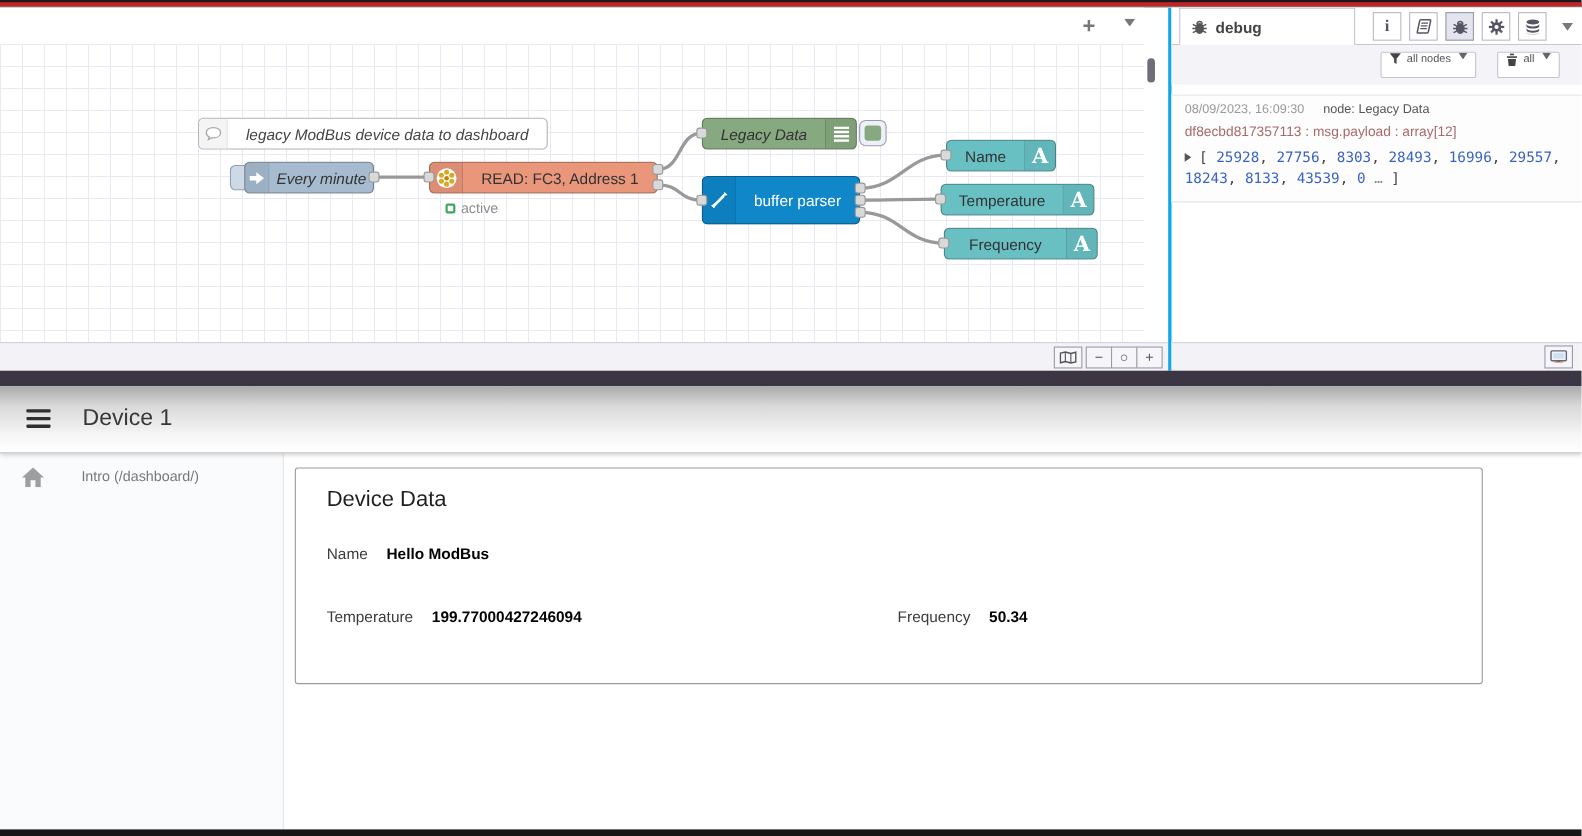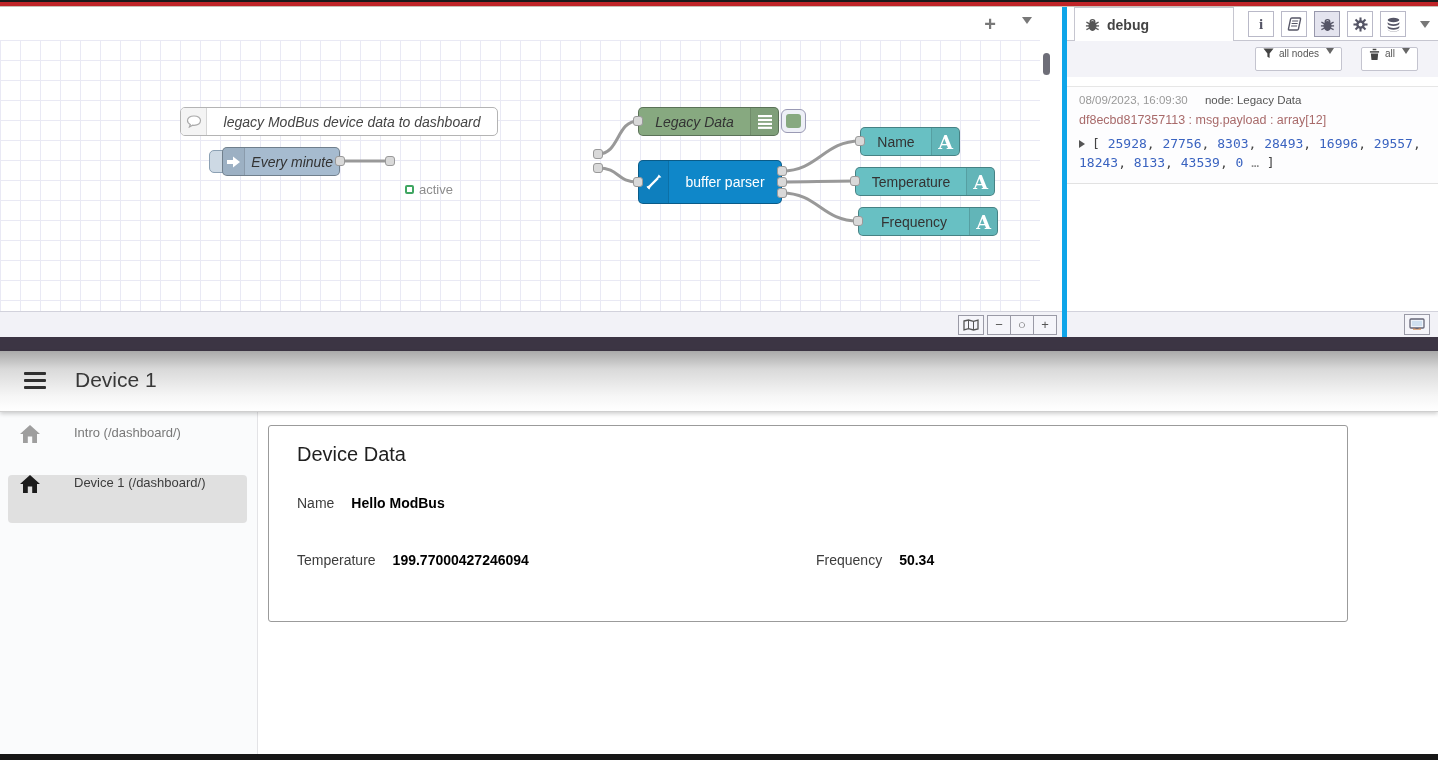--- a/index.html
+++ b/index.html
@@ -53,21 +53,21 @@
   .ui-node .aicon { font-family:"DejaVu Serif", serif; font-weight:bold; color:#fff; font-size:19px; }
   .n-name { left:860px; top:120px; width:100px; height:29px; }
   .n-temp { left:855px; top:160px; width:140px; height:29px; }
   .n-freq { left:858px; top:200px; width:140px; height:29px; }
 
   .node-status { position:absolute; left:405px; top:175px; display:flex; align-items:center; }
   .status-ring { width:9px; height:9px; border:2px solid var(--c-status,#3fa661); border-radius:2px; background:#fff; }
   .status-text { margin-left:5px; font-size:13px; color:#8d8d8d; }
 
   
-  .sidebar { position:absolute; left:1062px; top:0; width:376px; height:330px; background:#fff; border-left:5px solid #0ea5e9; }
+  .sidebar { position:absolute; left:1062px; top:0; width:376px; height:330px; background:#fff; border-left:3px solid #0ea5e9; }
   .side-tabbar { position:absolute; left:0; top:0; width:100%; height:34px; background:#fff; border-bottom:1px solid #c6c6d0; }
   .tab-debug { position:absolute; left:7px; top:0; width:160px; height:34px; background:#fff; border:1px solid #c6c6d0; border-bottom:none; display:flex; align-items:center; gap:7px; padding-left:10px; cursor:pointer; }
   .tab-debug span { font-size:14px; color:#444; font-weight:bold; }
   .sbtns { position:absolute; right:32px; top:4px; display:flex; gap:7px; }
   .sbtn { width:26px; height:26px; background:#fff; border:1px solid #b9b9c8; display:flex; align-items:center; justify-content:center; cursor:pointer; }
   .sbtn.sel { background:#e4e4ef; border-color:#9898ac; }
   .side-caret { position:absolute; right:8px; top:14px; }
   .side-toolbar { position:absolute; left:0; top:34px; width:100%; height:36px; background:#f3f3f8; }
   .tbtn { position:absolute; top:6px; height:24px; background:#fff; border:1px solid #c4c4cf; border-radius:2px; font-size:10px; color:#555; display:flex; gap:5px; padding:0 7px; cursor:pointer; }
   .tbtn .csmall { margin-left:2px; }
@@ -167,20 +167,37 @@
       <div class="node inject-node italic">
         <span class="icon-zone sep-r" style="width:28px;border-radius:4px 0 0 4px;">
           <svg width="15" height="14" viewBox="0 0 15 14">
               <path d="M1 5 L7 5 L7 1.5 L14 7 L7 12.5 L7 9 L1 9 Z" fill="#fff"></path>
             </svg>
         </span>
         <span class="lbl">Every minute</span>
       </div>
       <div class="port" style="left:335px;top:149px;"></div>
 
+      <div class="node modbus-node">
+        <span class="icon-zone sep-r" style="width:30px;border-radius:4px 0 0 4px;">
+          <svg width="20" height="20" viewBox="0 0 20 20">
+            <circle cx="10" cy="10" r="9" fill="#fff"></circle>
+            <g fill="#d9a921">
+                <circle cx="10" cy="4.6" r="2.3"></circle>
+                <circle cx="10" cy="15.4" r="2.3"></circle>
+                <circle cx="5.3" cy="7.3" r="2.3"></circle>
+                <circle cx="14.7" cy="7.3" r="2.3"></circle>
+                <circle cx="5.3" cy="12.7" r="2.3"></circle>
+                <circle cx="14.7" cy="12.7" r="2.3"></circle>
+              </g>
+            <circle cx="10" cy="10" r="2.1" fill="#b9880f"></circle>
+          </svg>
+        </span>
+        <span class="lbl">READ: FC3, Address 1</span>
+      </div>
       <div class="port" style="left:385px;top:149px;"></div>
       <div class="port" style="left:593px;top:142px;"></div>
       <div class="port" style="left:593px;top:156px;"></div>
       <div class="node-status">
         <span class="status-ring"></span>
         <span class="status-text">active</span>
       </div>
 
       <div class="node debug-node italic">
         <span class="lbl">Legacy Data</span>
@@ -394,28 +411,20 @@
     <div class="dash-body">
       <div class="dash-sidebar">
         <div class="menu-item mi-1">
           <span class="mi-icon">
             <svg width="20" height="18" viewBox="0 0 20 18">
                 <path d="M10 0 L20 9 L17 9 L17 18 L12.2 18 L12.2 11.5 L7.8 11.5 L7.8 18 L3 18 L3 9 L0 9 Z" fill="#9e9e9e"></path>
               </svg>
           </span>
           <span class="mi-label">Intro (/dashboard/)</span>
         </div>
-        <div class="menu-item mi-2">
-          <span class="mi-icon">
-            <svg width="20" height="18" viewBox="0 0 20 18">
-                <path d="M10 0 L20 9 L17 9 L17 18 L12.2 18 L12.2 11.5 L7.8 11.5 L7.8 18 L3 18 L3 9 L0 9 Z" fill="#1c1c1c"></path>
-              </svg>
-          </span>
-          <span class="mi-label">Device 1 (/dashboard/)</span>
-        </div>
       </div>
       <div class="dash-content">
         <div class="card">
           <div class="card-title">Device Data</div>
           <div class="field f-name">
             <span>Name</span><b>Hello ModBus</b>
           </div>
           <div class="field f-temp">
             <span>Temperature</span><b>199.77000427246094</b>
           </div>

